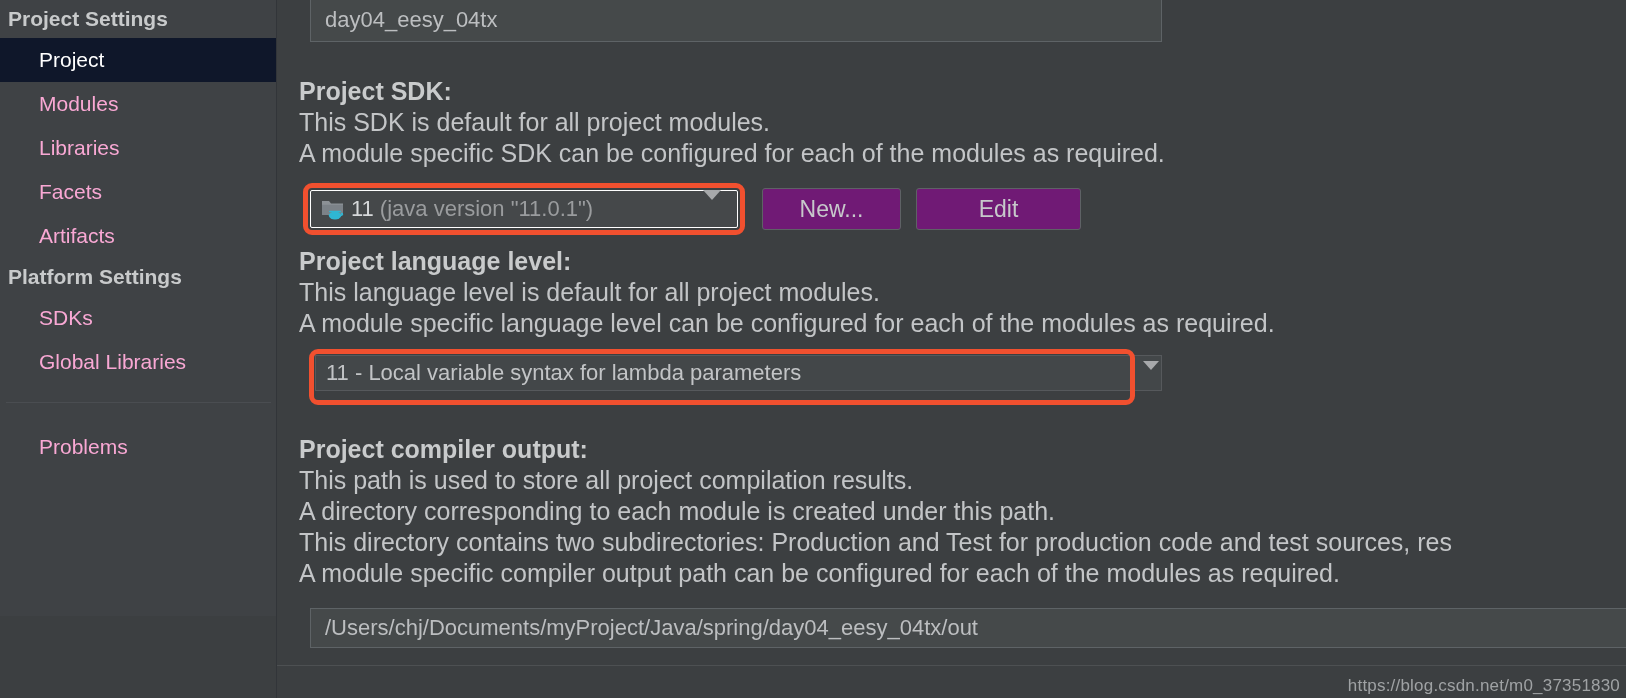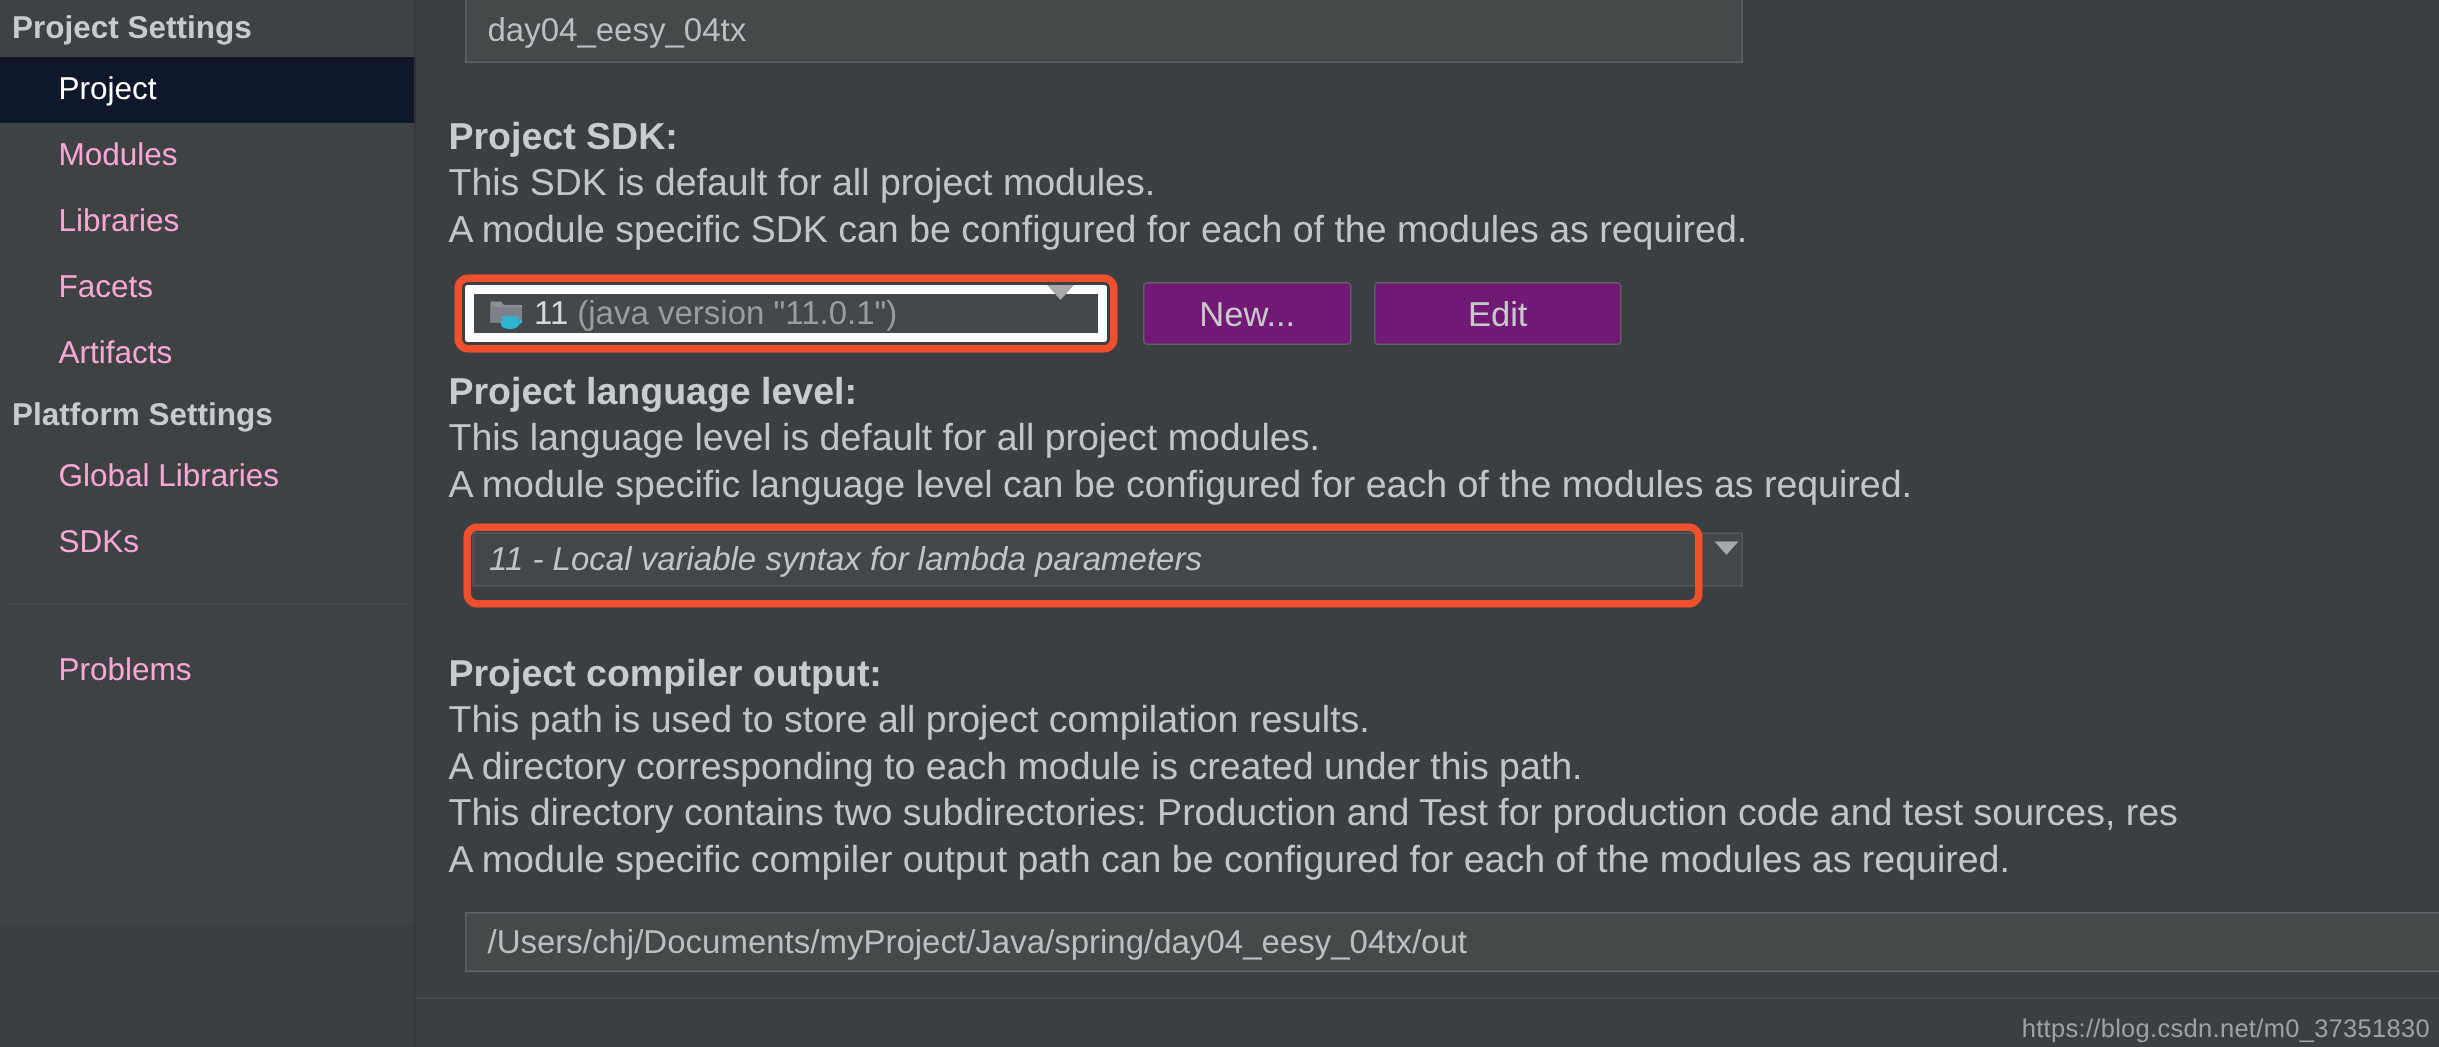--- a/index.html
+++ b/index.html
@@ -142,21 +142,21 @@
   }
 
   
   #sdk-combo {
     position: absolute;
     left: 33px;
     top: 190px;
     width: 428px;
     height: 38px;
     background: #45484A;
-    border: 6px solid #ffffff;
+    border: 1px solid #ffffff;
     box-sizing: border-box;
     display: flex;
     align-items: center;
     padding-left: 10px;
     border-radius: 2px;
   }
   #sdk-icon {
     position: relative;
     width: 24px;
     height: 22px;
@@ -212,21 +212,20 @@
     left: 38px;
     top: 355px;
     width: 847px;
     height: 36px;
     background: #434749;
     border: 1px solid #56595C;
     box-sizing: border-box;
     display: flex;
     align-items: center;
     padding-left: 10px;
-    font-style: italic;
   }
   #lang-label {
     color: #C2C4C6;
     font-size: 22px;
     white-space: nowrap;
   }
   #lang-arrow {
     position: absolute;
     left: 866px;
     top: 370px;
@@ -271,24 +270,24 @@
     <div class="sb-item">
       <span>Facets</span>
     </div>
     <div class="sb-item">
       <span>Artifacts</span>
     </div>
 
     <div class="sb-group">Platform Settings</div>
 
     <div class="sb-item">
+      <span>SDKs</span>
+    </div>
+    <div class="sb-item">
       <span>Global Libraries</span>
-    </div>
-    <div class="sb-item">
-      <span>SDKs</span>
     </div>
 
     <div id="sb-sep"></div>
     <div id="sb-gap"></div>
 
     <div class="sb-item">
       <span>Problems</span>
     </div>
   </div>
   <div id="sidebar-divider"></div>

